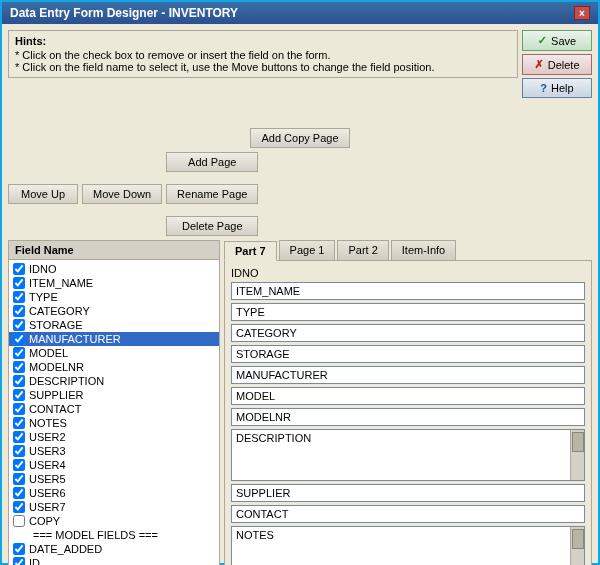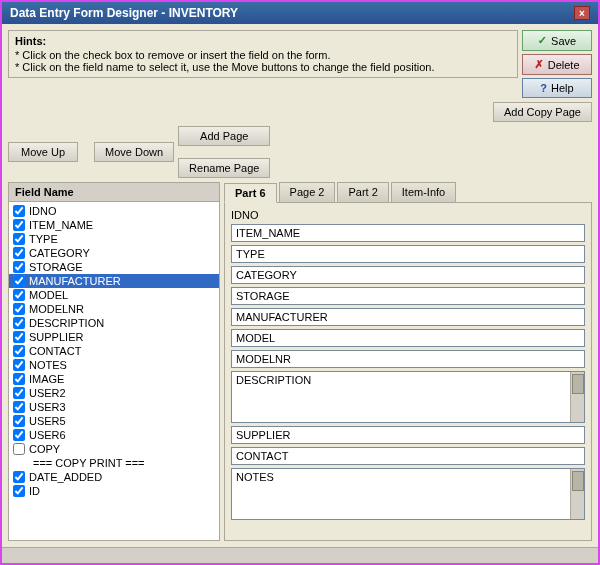--- a/index.html
+++ b/index.html
@@ -7,21 +7,21 @@
       font-family: 'Segoe UI', Tahoma, Geneva, Verdana, sans-serif;
       font-size: 12px;
       background: #d4d0c8;
       width: 600px;
       height: 565px;
       overflow: hidden;
     }
     .window {
       width: 600px;
       height: 565px;
-      border: 2px solid #d946ef;
+      border: 2px solid #0ea5e9;
       background: #ece9d8;
       display: flex;
       flex-direction: column;
     }
     .title-bar {
       background: linear-gradient(to bottom, #3a6ea5, #2a5090);
       color: white;
       padding: 4px 8px;
       font-weight: bold;
       font-size: 12px;
@@ -91,21 +91,21 @@
       justify-content: center;
     }
     .btn-save { background: linear-gradient(to bottom, #e8f4e8, #c8e0c8); border-color: #6aa06a; }
     .btn-cancel { background: linear-gradient(to bottom, #f4e8e8, #e0c8c8); border-color: #a06a6a; }
     .btn-help { background: linear-gradient(to bottom, #e8eef4, #c8d4e0); border-color: #6a80a0; }
     .icon-check { color: #2a8a2a; font-weight: bold; }
     .icon-x { color: #c02020; font-weight: bold; }
     .icon-q { color: #2050a0; font-weight: bold; }
     .move-buttons {
       display: flex;
-      gap: 16px;
+      gap: 4px;
       flex-shrink: 0;
       justify-content: space-between;
     }
     .page-actions {
       display: flex;
       gap: 12px;
       justify-content: center;
       flex-shrink: 0;
       flex-direction: column;
     }
@@ -260,32 +260,33 @@
           <span class="icon-x">✗</span>
           <span>Delete</span>
         </button>
         <button class="btn btn-help">
           <span class="icon-q">?</span>
           <span>Help</span>
         </button>
       </div>
     </div>
 
-    <div style="display:flex; justify-content:flex-end;">
+    <div style="display:flex; justify-content:center;margin-top:26px;">
       <button class="btn">Add Copy Page</button>
     </div>
 
     <div style="display:flex; gap:4px; align-items:center;">
       <div class="move-buttons">
         <button class="btn">Move Up</button>
         <button class="btn">Move Down</button>
       </div>
       <div class="page-actions">
         <button class="btn">Add Page</button>
         <button class="btn">Rename Page</button>
+        <button class="btn">Delete Page</button>
       </div>
     </div>
 
     <div class="main-area">
 
       <div class="field-list-panel">
         <div class="field-list-header">Field Name</div>
         <div class="field-list-content" id="fieldListContent">
 
         <div class="field-item">
@@ -331,62 +332,66 @@
             <div class="field-item">
               <input type="checkbox" checked="" style="">
               <span>CONTACT</span>
             </div>
             <div class="field-item">
               <input type="checkbox" checked="" style="">
               <span>NOTES</span>
             </div>
             <div class="field-item">
               <input type="checkbox" checked="" style="">
-              <span>IMAGE</span>
-            </div>
-            <div class="field-item">
-              <input type="checkbox" checked="" style="">
               <span>USER2</span>
             </div>
             <div class="field-item">
               <input type="checkbox" checked="" style="">
               <span>USER3</span>
             </div>
             <div class="field-item">
               <input type="checkbox" checked="" style="">
+              <span>USER4</span>
+            </div>
+            <div class="field-item">
+              <input type="checkbox" checked="" style="">
               <span>USER5</span>
             </div>
             <div class="field-item">
               <input type="checkbox" checked="" style="">
               <span>USER6</span>
+            </div>
+            <div class="field-item">
+              <input type="checkbox" checked="" style="">
+              <span>USER7</span>
             </div>
             <div class="field-item">
               <input type="checkbox" style="">
               <span>COPY</span>
             </div>
             <div class="field-item">
               <span style="width: 16px; display: inline-block;"></span>
-              <span>=== COPY PRINT ===</span>
+              <span>=== MODEL FIELDS ===</span>
             </div>
             <div class="field-item">
               <input type="checkbox" checked="" style="">
               <span>DATE_ADDED</span>
             </div>
             <div class="field-item">
               <input type="checkbox" checked="" style="">
               <span>ID</span>
             </div>
           </div>
       </div>
 
       <div class="right-panel">
 
         <div class="tabs-bar">
-          <div class="tab active">Part 6</div>
-          <div class="tab">Page 2</div>
+          <div class="tab active">Part 7</div>
+          <div class="tab">Page 1</div>
           <div class="tab">Part 2</div>
           <div class="tab">Item-Info</div>
         </div>
 
         <div class="form-preview">
 
           <div class="form-field-label">IDNO</div>
 
           <div class="form-field-box">ITEM_NAME</div>
           <div class="form-field-box">TYPE</div>

